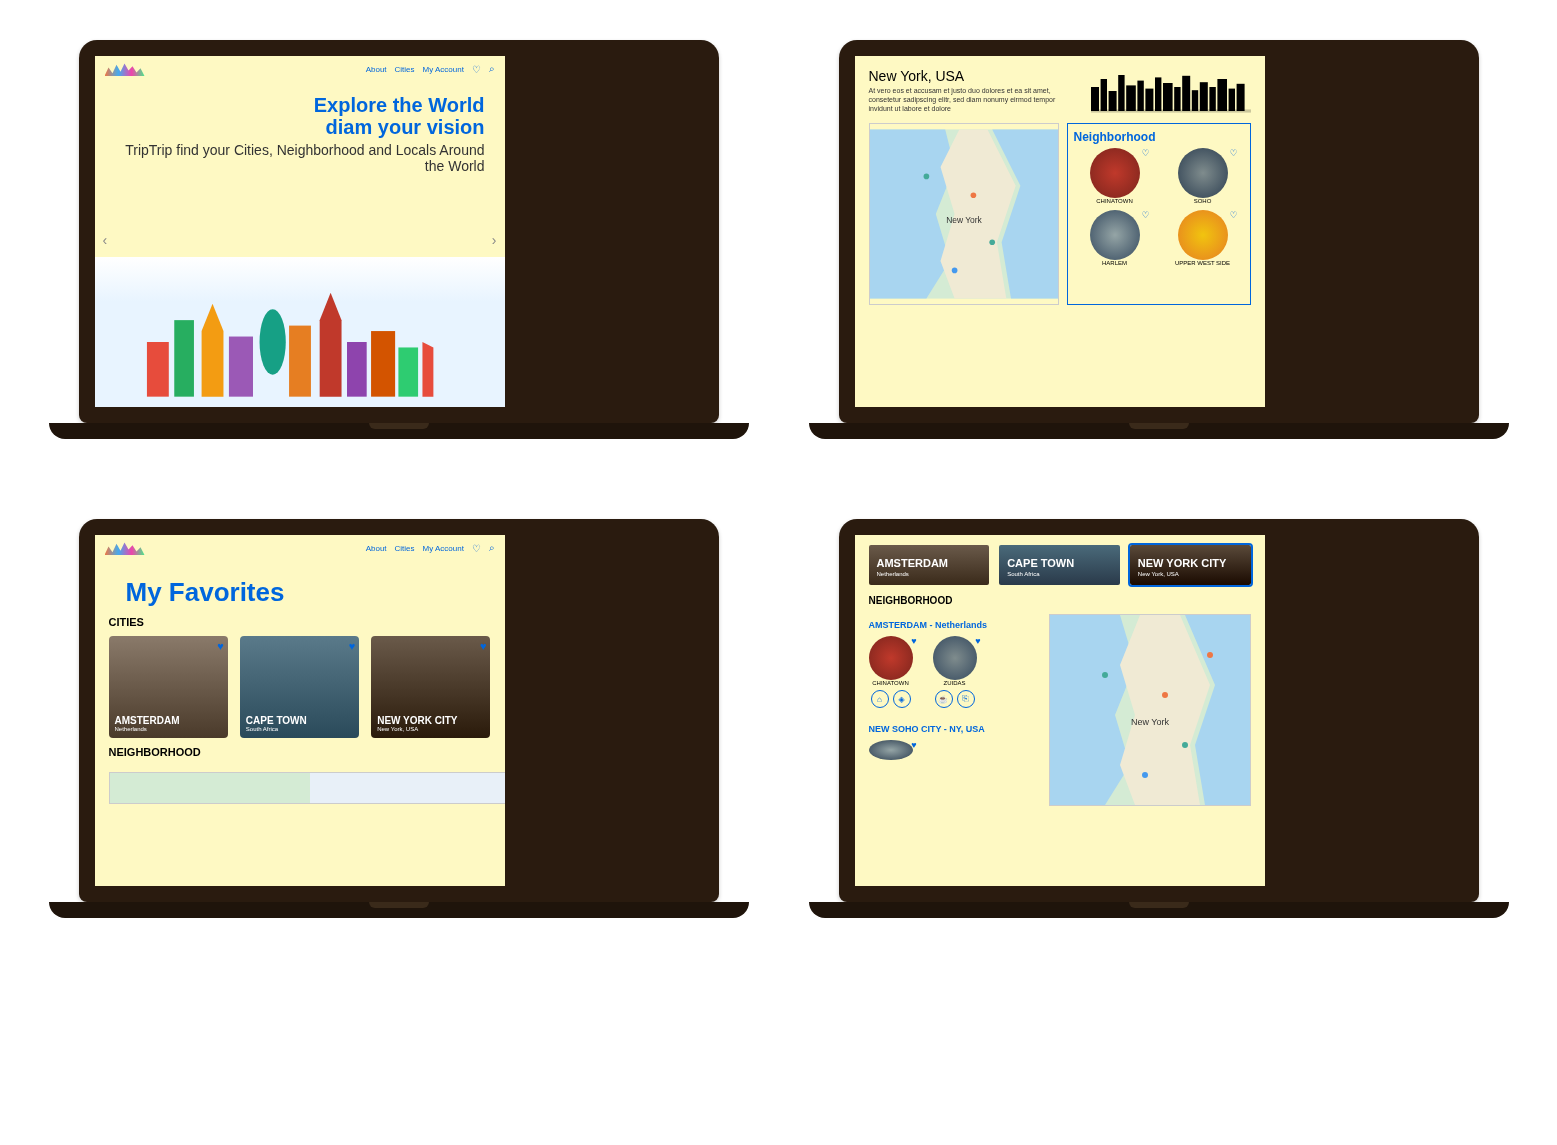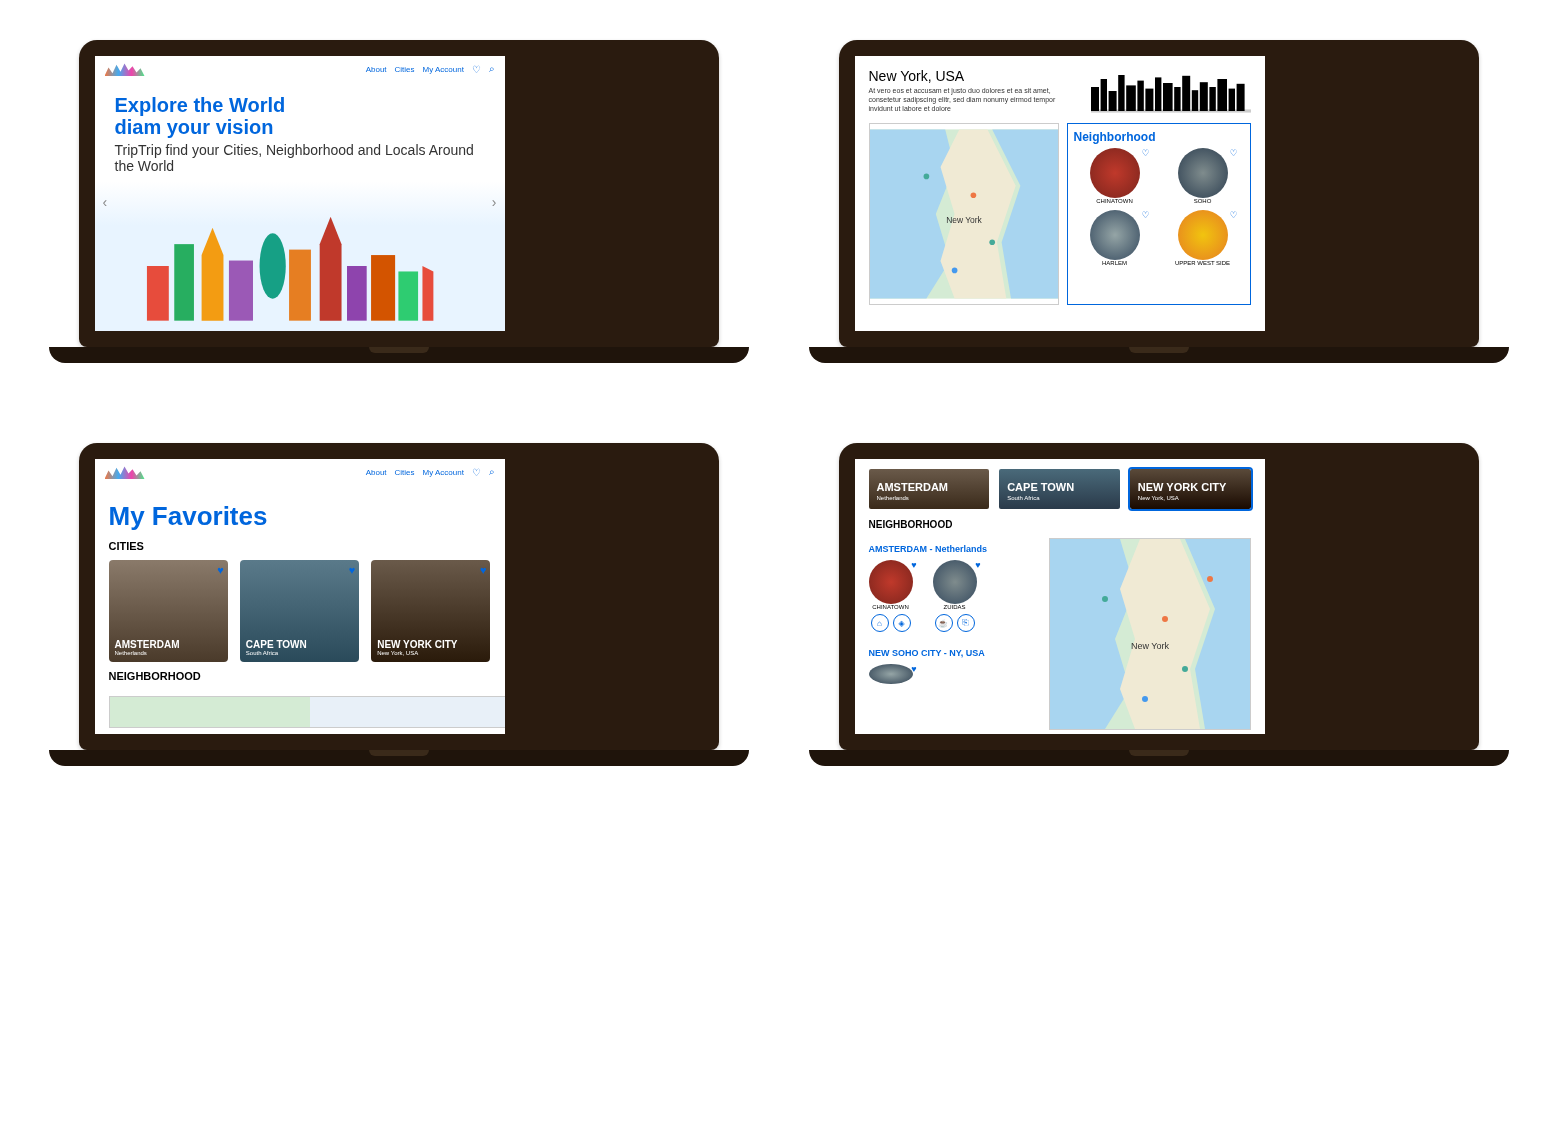--- a/index.html
+++ b/index.html
@@ -1,27 +1,27 @@
 <!DOCTYPE html>
 <html><head>
 <meta charset="utf-8">
 <style>
 body{margin:0;font-family:Arial,sans-serif;background:#fff;padding:40px}
 .grid{display:grid;grid-template-columns:1fr 1fr;gap:80px 120px;max-width:1400px;margin:0 auto}
 .laptop{position:relative}
 .bezel{background:#2a1b0f;border-radius:18px 18px 8px 8px;padding:16px;box-shadow:0 2px 4px rgba(0,0,0,.2)}
-.screen{background:#ffffff;width:410px;height:275px;overflow:hidden;position:relative}
+.screen{background:#fef9c3;width:410px;height:351px;overflow:hidden;position:relative}
 .base{height:16px;background:#1f140b;margin:0 -30px;border-radius:0 0 30px 30px;position:relative}
 .base::after{content:"";position:absolute;top:0;left:50%;transform:translateX(-50%);width:60px;height:6px;background:#3a2a1a;border-radius:0 0 6px 6px}
 .nav{display:flex;justify-content:space-between;align-items:center;padding:6px 10px;font-size:8px}
 .logo{width:40px;height:14px;background:linear-gradient(90deg,#e74,#4ae,#e4a,#4e8);clip-path:polygon(0 100%,10% 40%,20% 80%,30% 20%,40% 70%,50% 10%,60% 60%,70% 30%,80% 75%,90% 45%,100% 100%)}
 .navlinks{display:flex;gap:8px;align-items:center;color:#0066dd}
 .navlinks span{cursor:pointer}
 .icon{color:#0066dd;font-size:10px}
-.hero{text-align:left;padding:8px 20px}
+.hero{text-align:right;padding:8px 20px}
 .hero h1{color:#0066dd;font-size:20px;margin:4px 0;line-height:1.1}
 .hero p{font-size:14px;margin:4px 0;color:#333}
 .skyline-bg{position:absolute;bottom:0;left:0;right:0;height:150px;background:linear-gradient(#fff 0%,#e8f4ff 30%);display:flex;justify-content:center;align-items:flex-end;overflow:hidden}
 .skyline{width:80%;height:130px}
 .arrow{position:absolute;top:50%;font-size:14px;color:#888;cursor:pointer;z-index:2}
 .arrow.left{left:8px}.arrow.right{right:8px}
 
 .s2{padding:10px 14px}
 .s2-title{font-size:14px;margin:2px 0}
 .s2-desc{font-size:7px;color:#333;width:52%;line-height:1.3}
@@ -29,21 +29,21 @@
 .s2-body{display:flex;gap:8px;margin-top:10px}
 .map{flex:1;height:180px;border:1px solid #ccc}
 .nbh-panel{width:170px;border:1px solid #0066dd;padding:6px}
 .nbh-title{color:#0066dd;font-weight:bold;font-size:12px;margin:0 0 4px}
 .nbh-grid{display:grid;grid-template-columns:1fr 1fr;gap:6px;font-size:6px;text-align:center}
 .nbh-item{position:relative}
 .circ{width:50px;height:50px;border-radius:50%;margin:0 auto;background:#777}
 .fav{position:absolute;top:0;right:6px;color:#0066dd;font-size:9px;cursor:pointer}
 
 .s3{padding:8px 14px}
-.s3 h1{color:#0066dd;font-size:26px;margin:8px 0}
+.s3 h1{color:#0066dd;font-size:26px;margin:8px 17px}
 .sec-h{font-weight:bold;font-size:11px;margin:8px 0}
 .city-cards{display:flex;gap:12px}
 .ccard{position:relative;width:118px;height:90px;border-radius:4px;overflow:hidden;background:#555;color:#fff;display:flex;flex-direction:column;justify-content:flex-end;padding:6px}
 .ccard .fav2{position:absolute;top:4px;right:4px;color:#0066dd;font-size:11px}
 .ccard b{font-size:10px}.ccard small{font-size:6px}
 .map-small{height:30px;border:1px solid #ccc;margin-top:6px}
 
 .s4{padding:10px 14px}
 .bar{display:flex;gap:10px;margin-bottom:10px}
 .barc{flex:1;background:#333;color:#fff;padding:8px;border-radius:2px}

